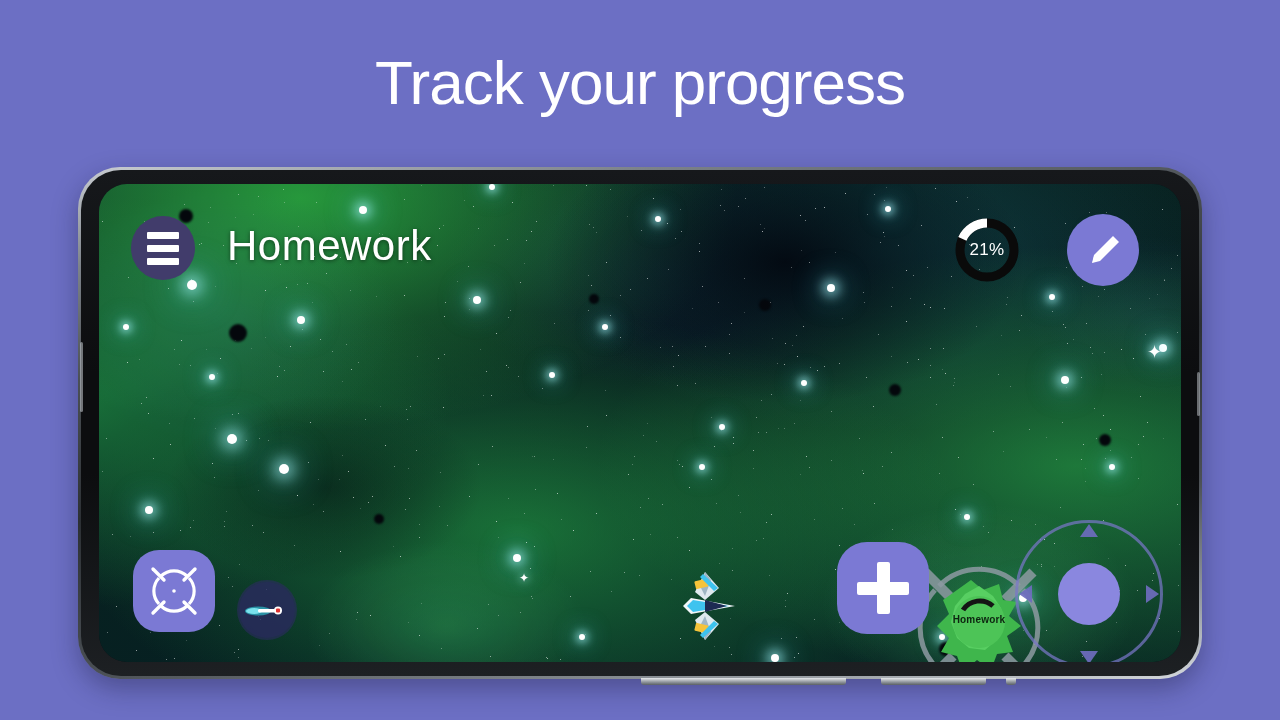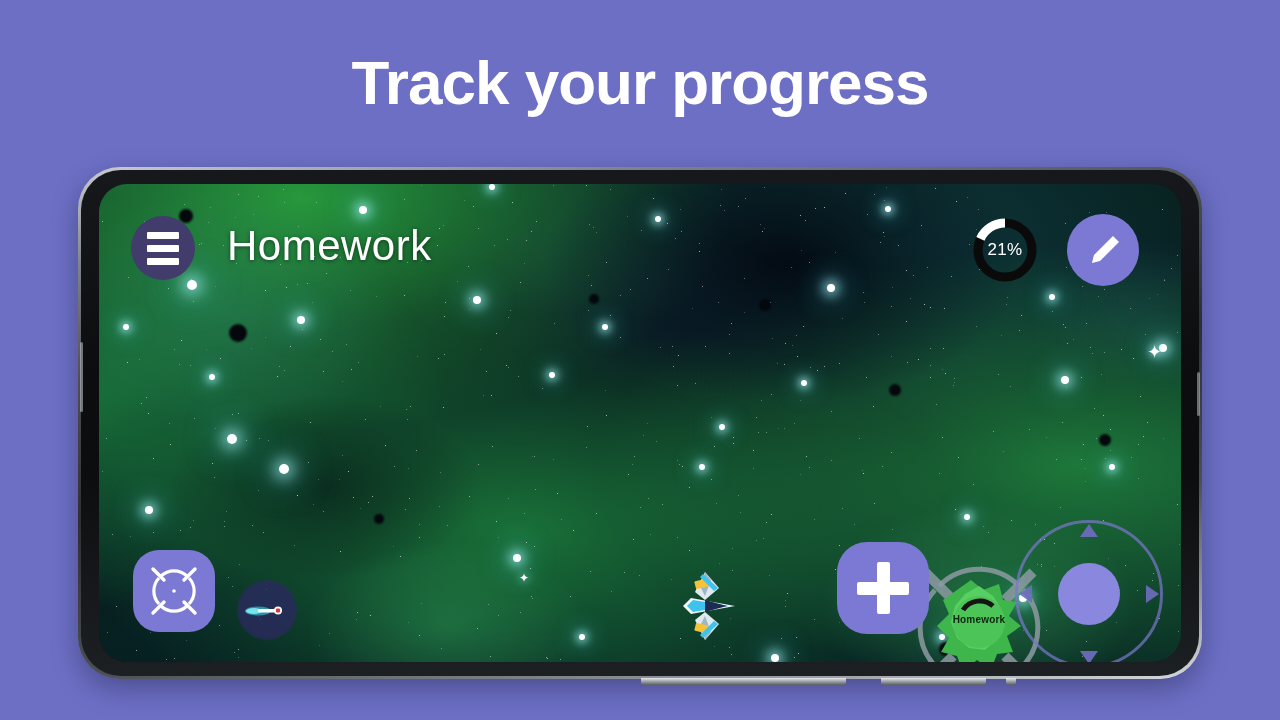--- a/index.html
+++ b/index.html
@@ -10,21 +10,21 @@
   }
   #stage {
     position:relative; width:1280px; height:720px;
     background:#6C6FC4;
   }
 
   
   #headline {
     position:absolute; top:52px; left:0; width:1280px;
     text-align:center;
-    font-size:62px; font-weight:bold; letter-spacing:-1px;
+    font-size:62px; font-weight:normal; letter-spacing:-1px;
     color:#FFFFFF;
     line-height:1.0;
     font-family:"Liberation Sans", sans-serif;
   }
 
   
   #phone {
     position:absolute; left:78px; top:167px;
     width:1124px; height:512px;
     border-radius:42px;
@@ -122,21 +122,21 @@
   #page-title{
     left:128px; top:38px;
     font-size:42px; font-weight:300; color:#fff;
     letter-spacing:.5px;
     text-shadow:0 1px 4px rgba(0,0,0,.5);
     font-family:"Liberation Sans", sans-serif;
     white-space:nowrap;
   }
 
   #progress-ring{
-    right:142px; top:32px; width:68px; height:68px;
+    right:160px; top:32px; width:68px; height:68px;
   }
   #progress-ring svg{ display:block; }
   #progress-label{
     position:absolute; inset:0;
     display:flex; align-items:center; justify-content:center;
     font-size:17px; color:#fff; font-weight:400;
     letter-spacing:.3px;
   }
 
   #edit-button{

